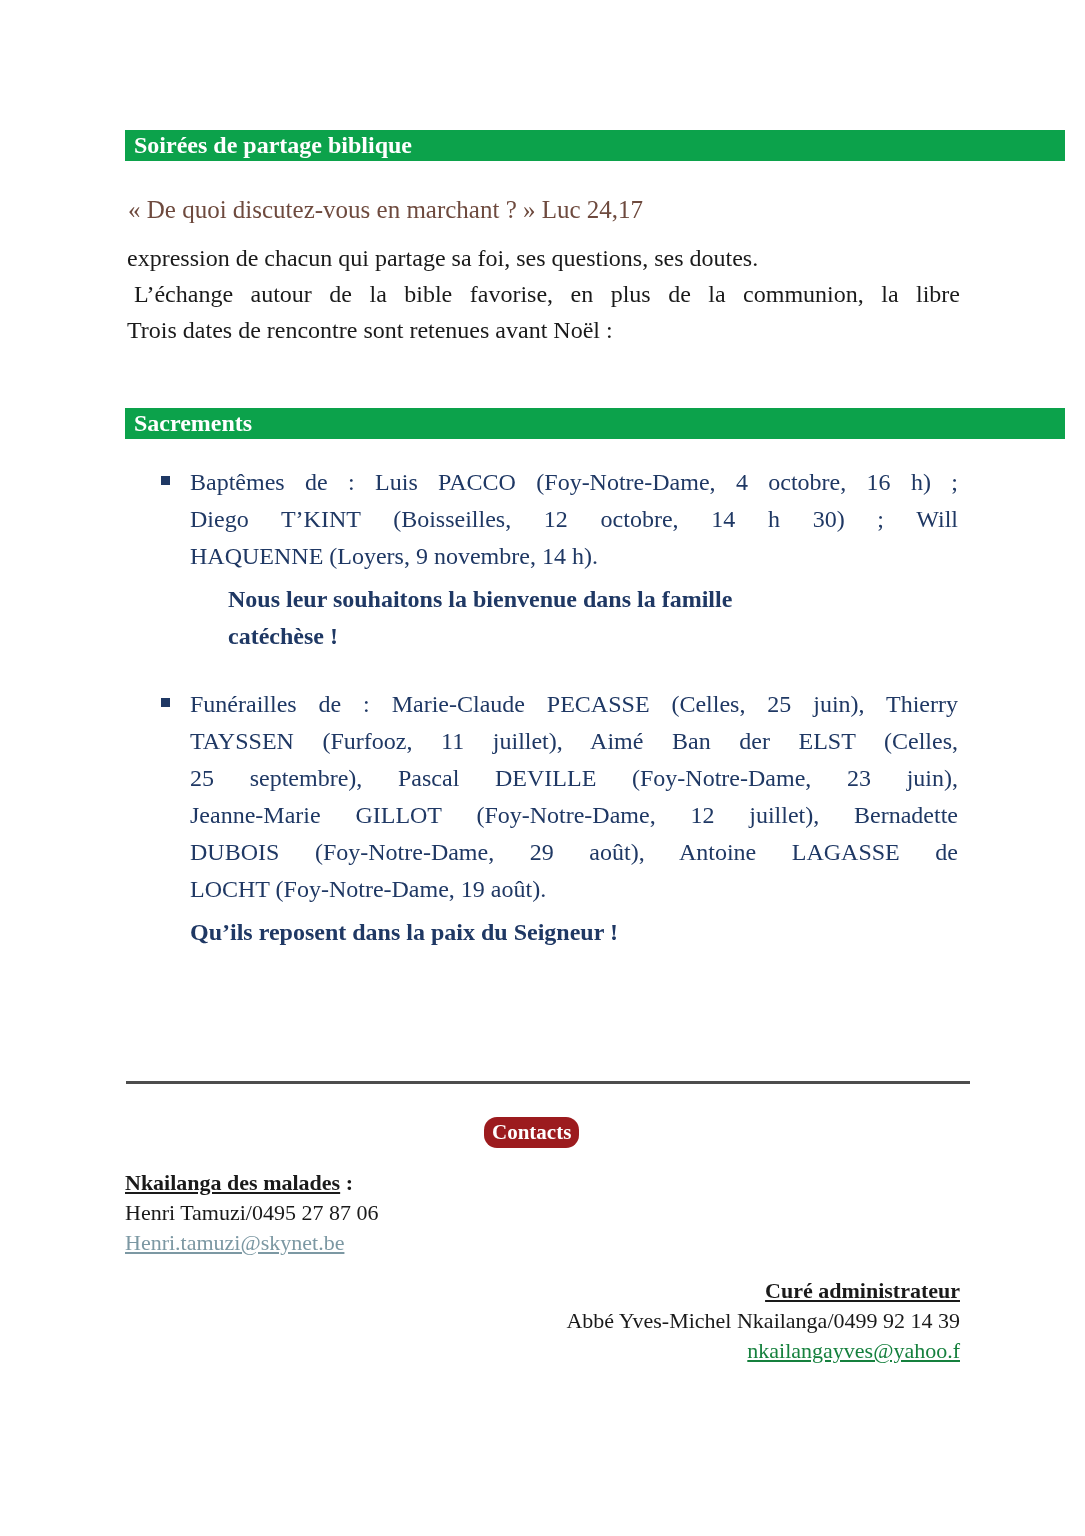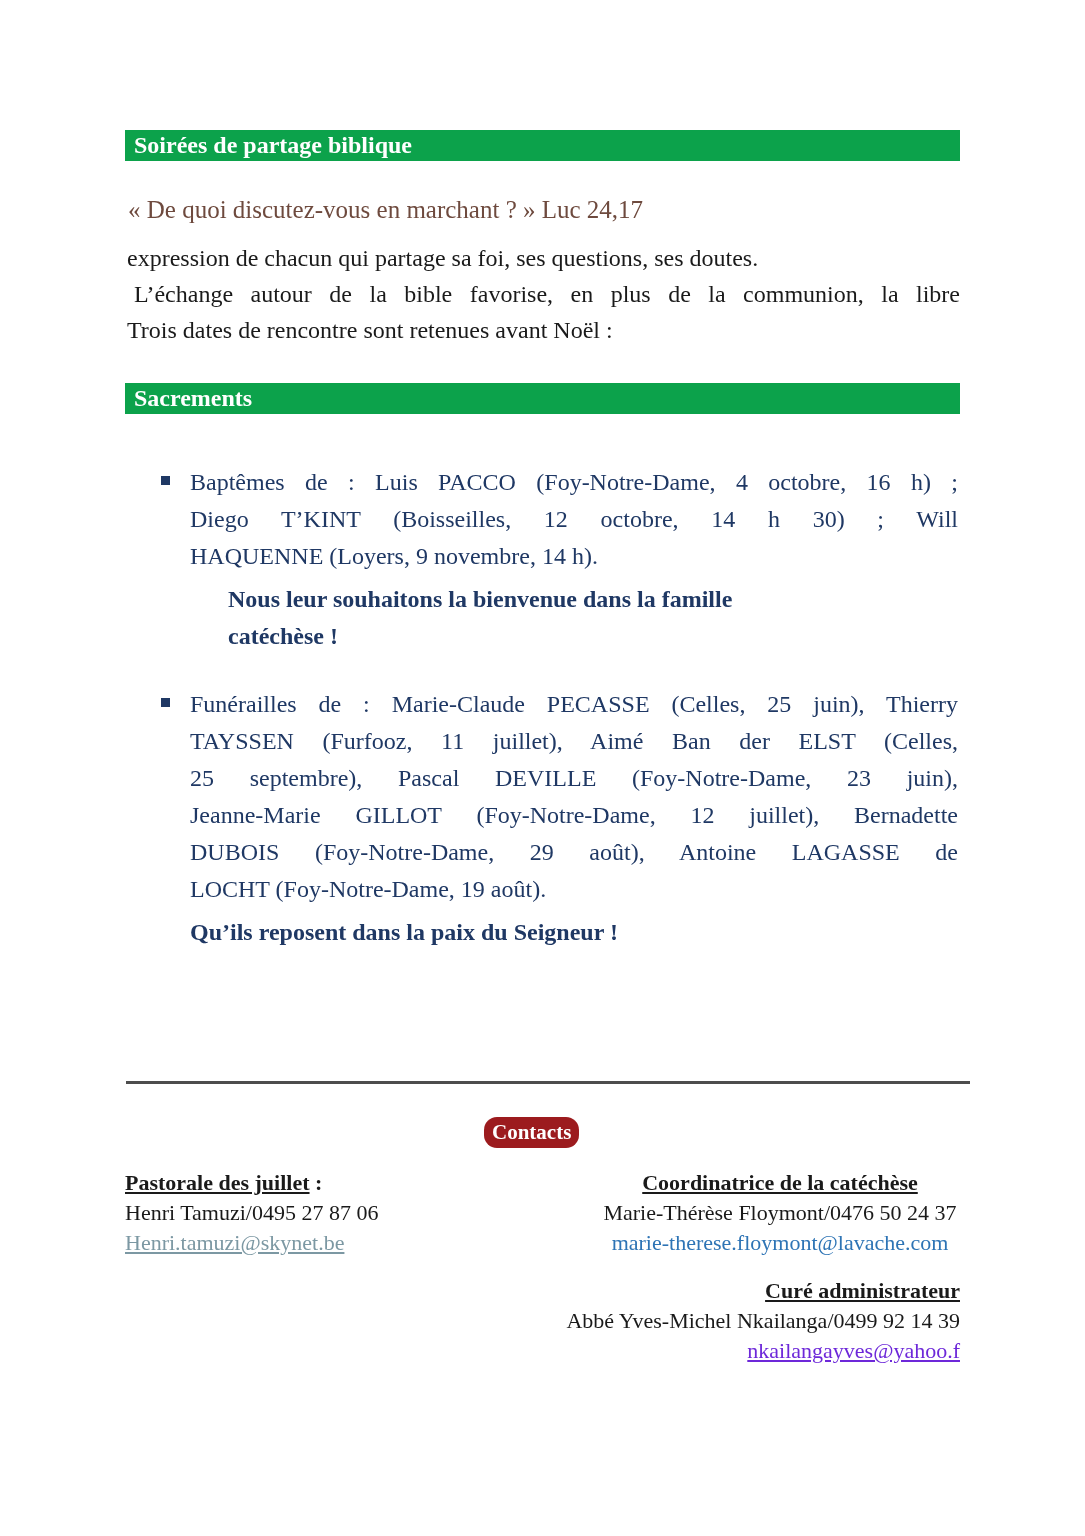--- a/index.html
+++ b/index.html
@@ -3,21 +3,21 @@
 <meta charset="utf-8">
 <style>
   html,body{margin:0;padding:0;background:#fff;}
   .page{
     position:relative;width:1085px;height:1536px;background:#ffffff;
     font-family:"Liberation Serif","DejaVu Serif",serif;color:#1a1a1a;overflow:hidden;
   }
   .abs{position:absolute;}
   
   .greenbar{
-    left:125px;width:835px;height:31px;background:#0CA24B;
+    left:125px;width:940px;height:31px;background:#0CA24B;
     color:#ffffff;font-weight:bold;font-size:24px;line-height:31px;
     padding-left:9px;box-sizing:border-box;white-space:nowrap;
   }
   
   .quote{left:128px;top:196px;width:833px;font-size:25px;color:#6E4A3E;}
   
   .intro{left:127px;top:240px;width:833px;font-size:24px;line-height:36px;}
   .line{white-space:normal;}
   .j{text-align:justify;text-align-last:justify;}
   .indent{padding-left:7px;box-sizing:border-box;}
@@ -38,40 +38,40 @@
     font-weight:bold;font-size:21px;padding:3px 8px;white-space:nowrap;border-radius:13px;
   }
   
   .colrow{left:125px;top:1168px;width:835px;display:flex;justify-content:space-between;font-size:22px;line-height:30px;}
   .col-left{text-align:left;}
   .col-right{width:360px;text-align:center;}
   .ctitle{font-weight:bold;}
   .u{text-decoration:underline;}
   .link-teal{color:#7C98A3;text-decoration:underline;cursor:pointer;text-align:center;}
   .link-blue{color:#2E74B5;cursor:pointer;}
-  .link-blue-u{color:#6d28d9;text-decoration:underline;cursor:pointer;}
+  .link-blue-u{color:#15803d;text-decoration:underline;cursor:pointer;}
   
   .cure{left:125px;top:1276px;width:835px;text-align:right;font-size:22px;line-height:30px;}
 </style>
 </head>
 <body>
 
 <div class="page">
 
   <div class="abs greenbar" style="top:130px;">Soirées de partage biblique</div>
 
   <div class="abs quote">« De quoi discutez-vous en marchant ? » Luc 24,17</div>
 
   <div class="abs intro">
     <div class="line">expression de chacun qui partage sa foi, ses questions, ses doutes.</div>
     <div class="line j indent">L’échange autour de la bible favorise, en plus de la communion, la libre</div>
     <div class="line">Trois dates de rencontre sont retenues avant Noël :</div>
   </div>
 
-  <div class="abs greenbar" style="top:383px;">Sacrements</div>
+  <div class="abs greenbar" style="top:408px;">Sacrements</div>
 
   <div class="abs listitem" style="top:464px;">
     <span class="bullet"></span>
     <div class="itemtext">
       <div class="line j"><span class="lead">Baptêmes de</span><span> : Luis PACCO (Foy-Notre-Dame, 4 octobre, 16 h) ;</span></div>
       <div class="line j">Diego T’KINT (Boisseilles, 12 octobre, 14 h 30) ; Will</div>
       <div class="line">HAQUENNE (Loyers, 9 novembre, 14 h).</div>
       <div class="emph emph-indent">
         <div class="line">Nous leur souhaitons la bienvenue dans la famille</div>
         <div class="line">catéchèse !</div>
@@ -93,28 +93,23 @@
       </div>
     </div>
   </div>
 
   <div class="abs rule"></div>
 
   <div class="abs badge">Contacts</div>
 
   <div class="abs colrow">
     <div class="col-left">
-      <div><span class="ctitle u">Pastorale des juillet</span><span class="ctitle"> :</span></div>
+      <div><span class="ctitle u">Nkailanga des malades</span><span class="ctitle"> :</span></div>
       <div>Henri Tamuzi/0495 27 87 06</div>
       <div><span class="link-teal">Henri.tamuzi@skynet.be</span></div>
-    </div>
-    <div class="col-right">
-      <div class="ctitle u">Coordinatrice de la catéchèse</div>
-      <div>Marie-Thérèse Floymont/0476 50 24 37</div>
-      <div><span class="link-blue">marie-therese.floymont@lavache.com</span></div>
     </div>
   </div>
 
   <div class="abs cure">
     <div><span class="ctitle u">Curé administrateur</span></div>
     <div>Abbé Yves-Michel Nkailanga/0499 92 14 39</div>
     <div><span class="link-blue-u">nkailangayves@yahoo.f</span></div>
   </div>
 
 </div>

